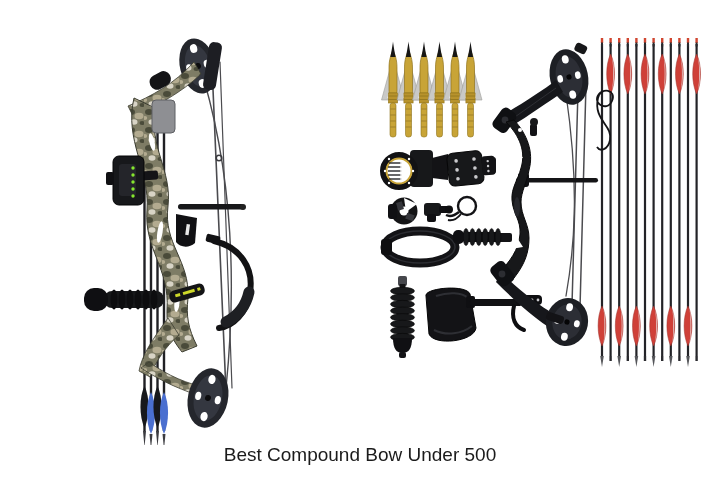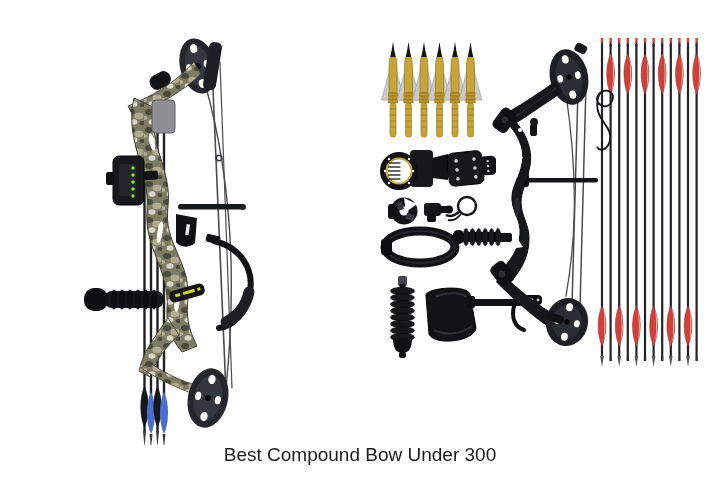--- a/index.html
+++ b/index.html
@@ -404,15 +404,15 @@
             <rect x="-1" y="42.5" width="2" height="4" fill="#2a2a2e"></rect>
             <use href="#vaneR" transform="translate(0,54)"></use>
             <rect x="-1.2" y="356" width="2.4" height="5" fill="#2a2a2e"></rect>
           </g>
     </g>
 
     <path fill="none" stroke="#131316" stroke-width="1.8" d="M601,92 C589,102 607,113 612,101 C617,90 601,86 598,98 C593,120 613,125 610,140 C608,150 600,152 597,147"></path>
   </g>
 </svg>
 
-<div class="caption">Best Compound Bow Under 300</div>
+<div class="caption">Best Compound Bow Under 500</div>
 
 </div>
 
 </body></html>

